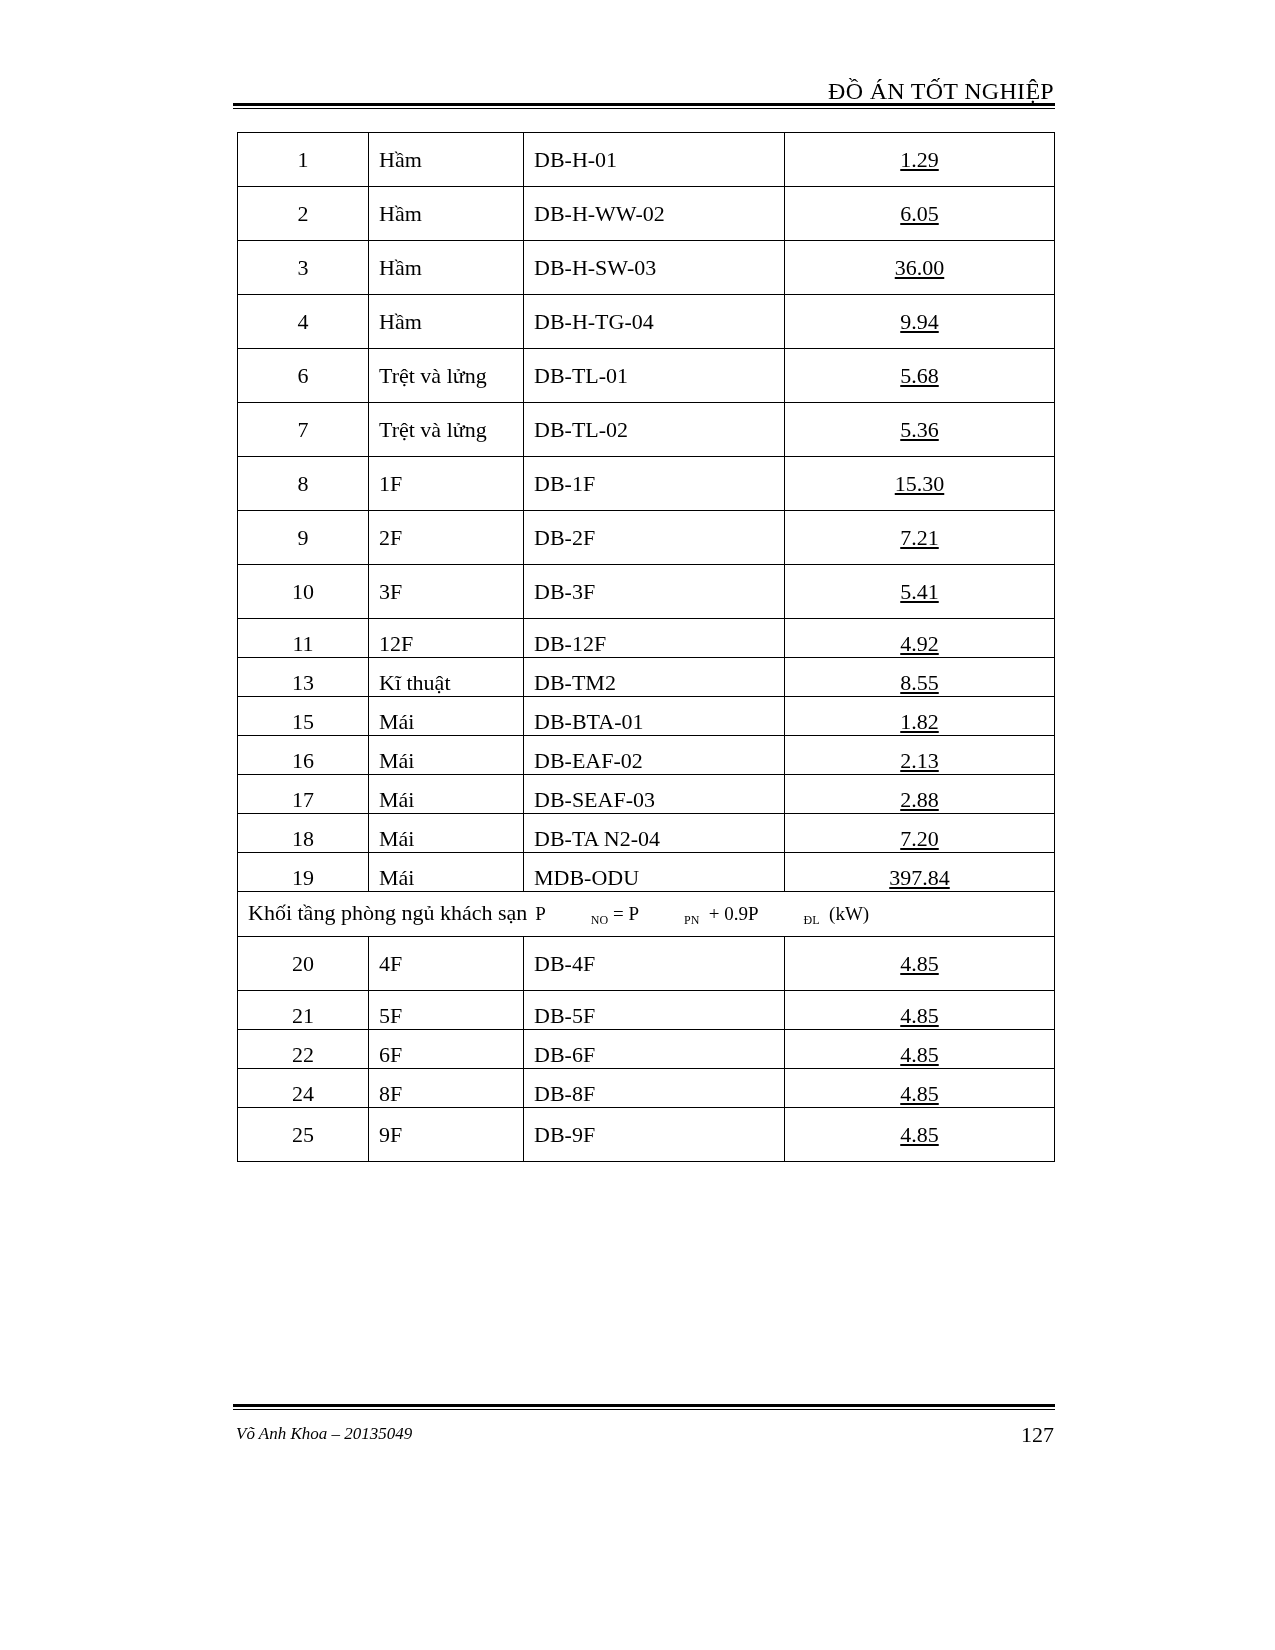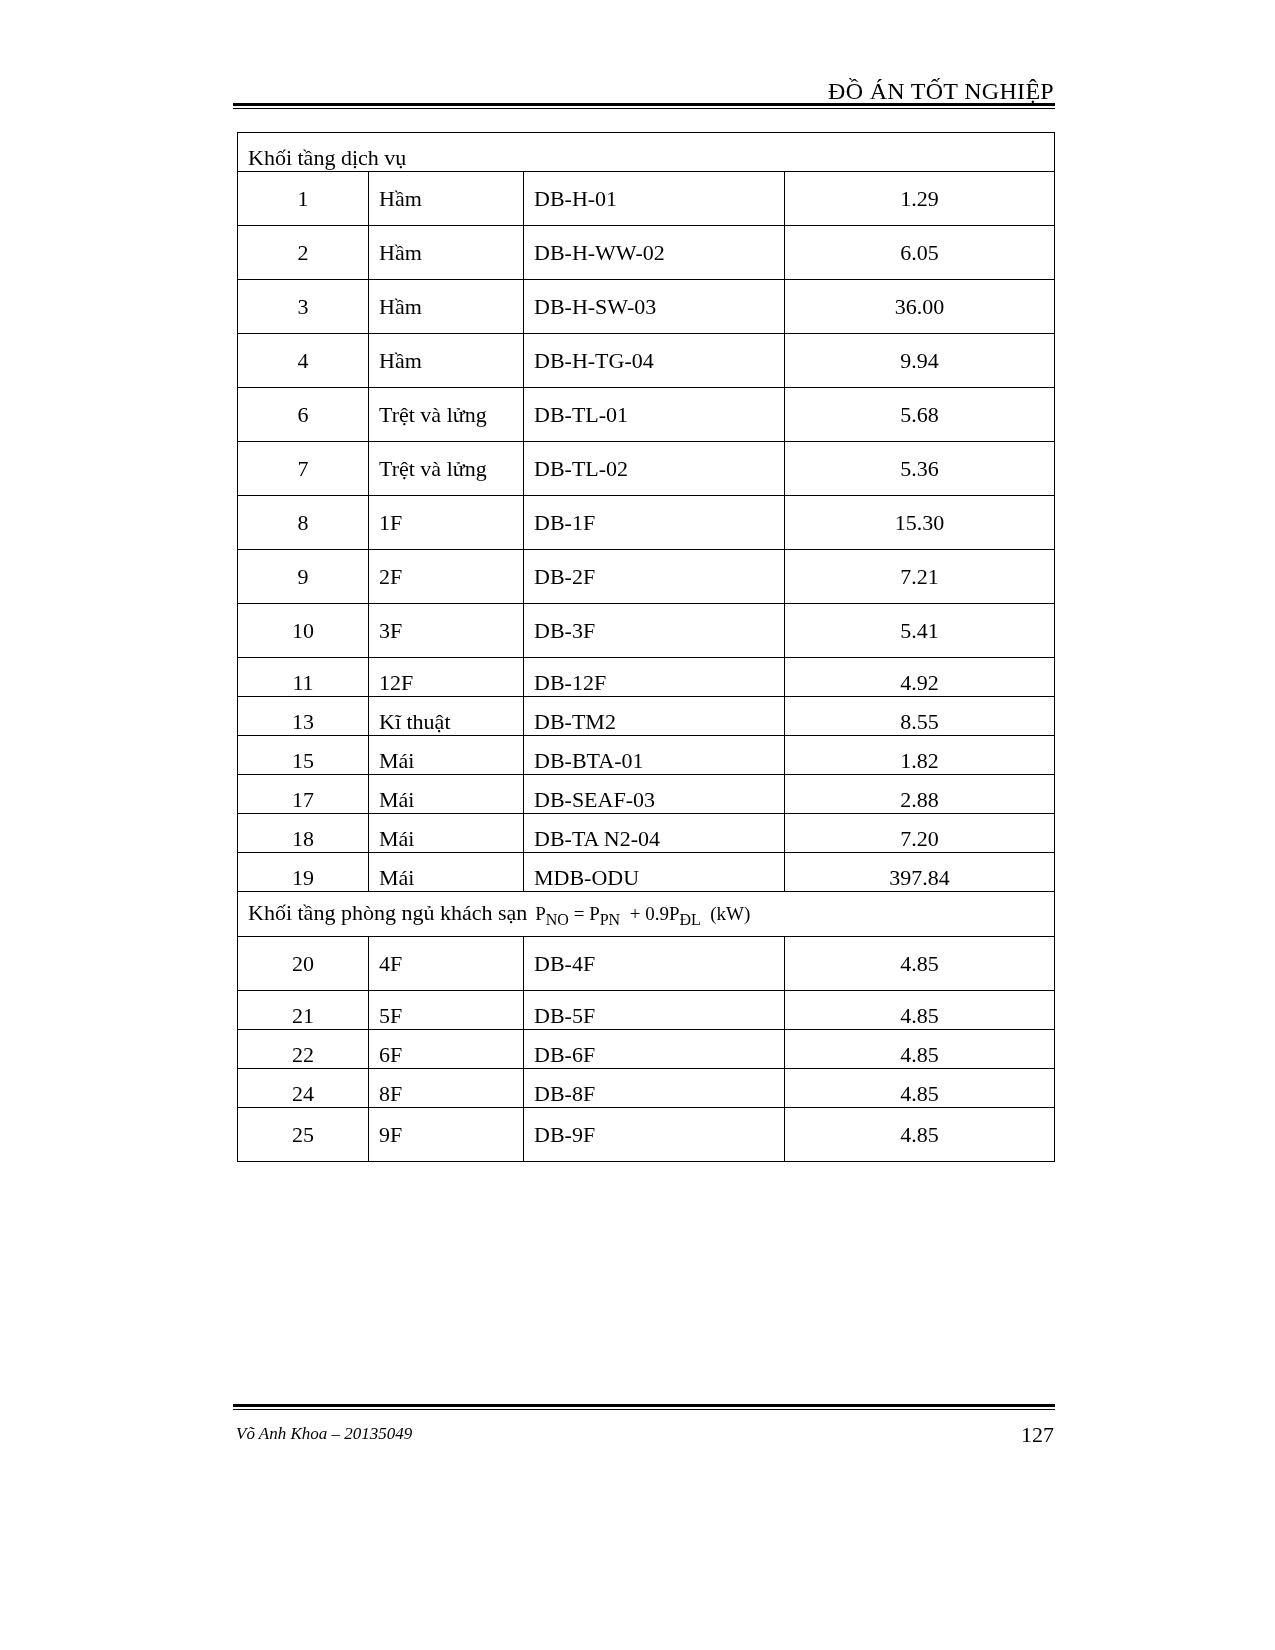--- a/index.html
+++ b/index.html
@@ -14,43 +14,40 @@
   .footer-rule { top:1404px; }
   .footer-left { position:absolute; top:1424px; left:236px; font-size:17px;font-style:italic; }
   .footer-right { position:absolute; top:1422px; right:221px; font-size:22px; }
 
   table.data { position:absolute; top:132px; left:237px; width:818px;
                border-collapse:collapse; font-size:22px; }
   table.data td { border:1.5px solid #000; padding:0; vertical-align:middle; }
   td.c-no { width:130px; text-align:center; }
   td.c-floor { width:144px; padding-left:10px !important; }
   td.c-board { width:250px; padding-left:10px !important; }
-  td.c-power { text-align:center; }
+  td.c-power { text-align:center;text-decoration:underline; }
   tr.tall td { height:53px; }
   tr.short td { height:38px; vertical-align:bottom; padding-bottom:0; }
   tr.section td { height:38px; vertical-align:bottom; padding-left:10px; }
   tr.section2 td { height:44px; vertical-align:middle; padding-left:10px; }
   .formula { font-size:19px; margin-left:8px; }
-  .formula sub { font-size:16px; }
+  .formula sub { font-size:12px;margin-left:45px; }
 </style>
 </head>
 <body>
 
 <div class="header-title">ĐỒ ÁN TỐT NGHIỆP</div>
 <div class="rule header-rule">
   <div class="thick"></div>
     <div class="gap"></div>
     <div class="thin"></div>
 </div>
 
 <table class="data">
   <tbody id="tbody">
-      <tr class="section">
-        <td colspan="4"><span>Khối tầng dịch vụ</span></td>
-      </tr>
       <tr class="tall">
         <td class="c-no">1</td>
         <td class="c-floor">Hầm</td>
         <td class="c-board">DB-H-01</td>
         <td class="c-power">1.29</td>
       </tr>
       <tr class="tall">
         <td class="c-no">2</td>
         <td class="c-floor">Hầm</td>
         <td class="c-board">DB-H-WW-02</td>
@@ -110,20 +107,26 @@
         <td class="c-board">DB-TM2</td>
         <td class="c-power">8.55</td>
       </tr>
       <tr class="short">
         <td class="c-no">15</td>
         <td class="c-floor">Mái</td>
         <td class="c-board">DB-BTA-01</td>
         <td class="c-power">1.82</td>
       </tr>
       <tr class="short">
+        <td class="c-no">16</td>
+        <td class="c-floor">Mái</td>
+        <td class="c-board">DB-EAF-02</td>
+        <td class="c-power">2.13</td>
+      </tr>
+      <tr class="short">
         <td class="c-no">17</td>
         <td class="c-floor">Mái</td>
         <td class="c-board">DB-SEAF-03</td>
         <td class="c-power">2.88</td>
       </tr>
       <tr class="short">
         <td class="c-no">18</td>
         <td class="c-floor">Mái</td>
         <td class="c-board">DB-TA N2-04</td>
         <td class="c-power">7.20</td>

